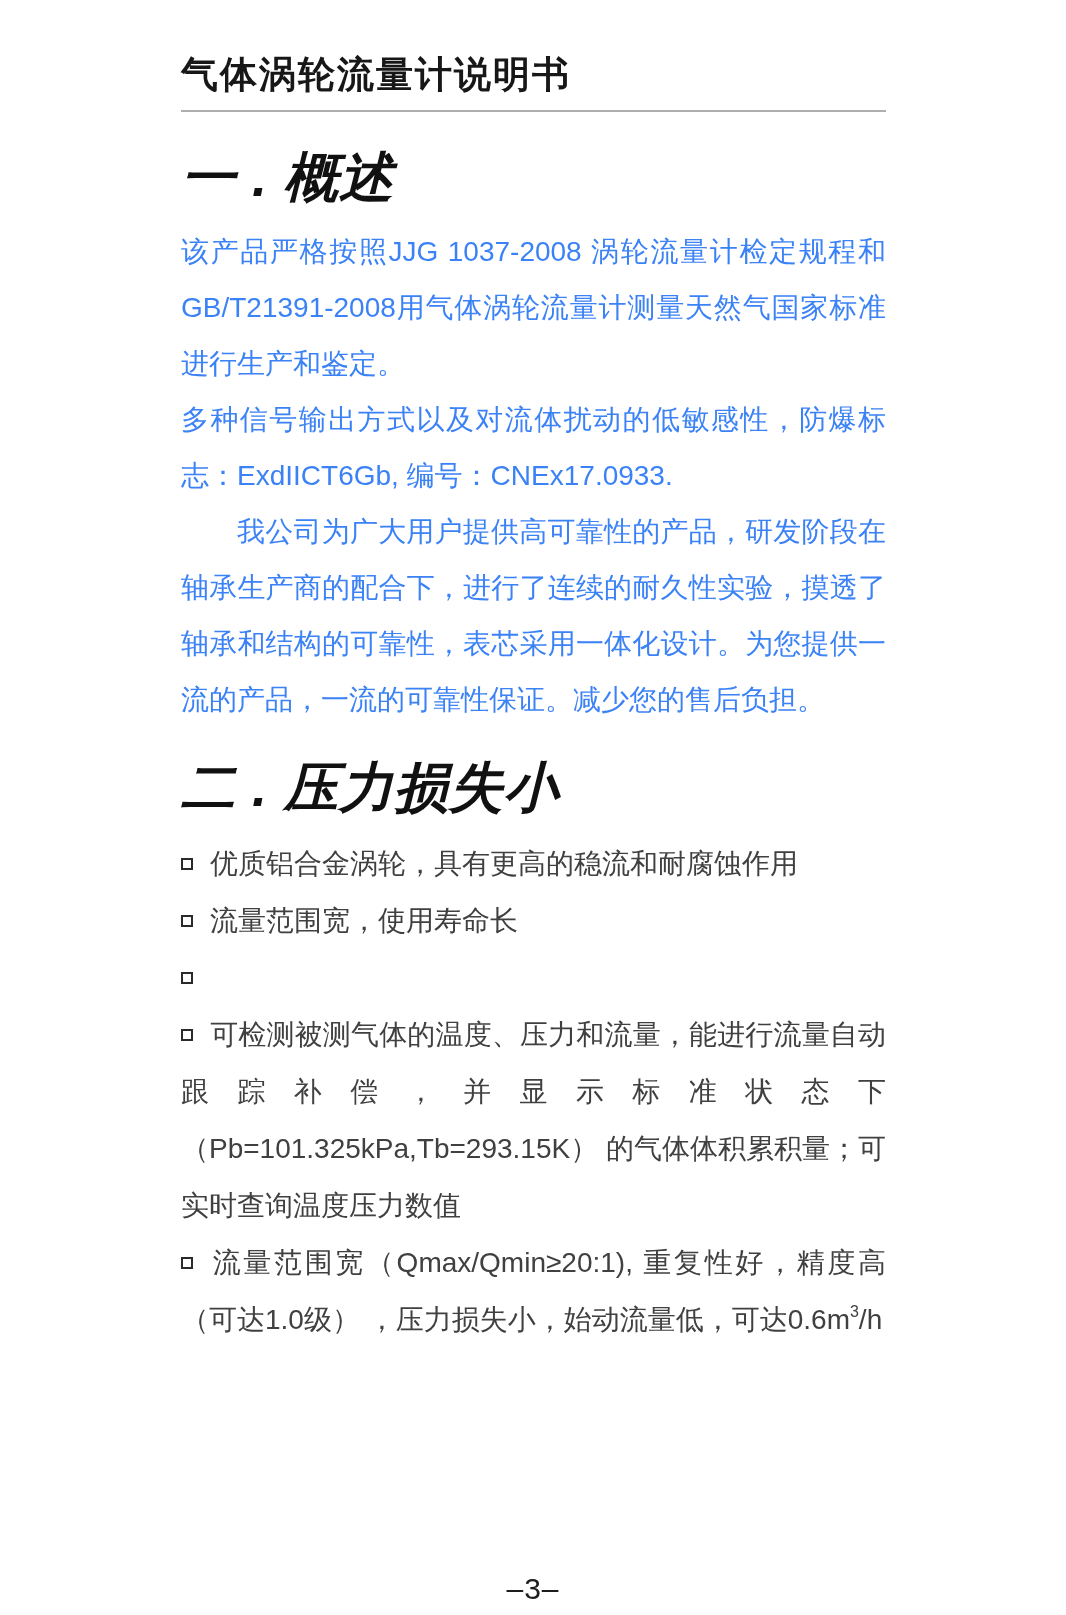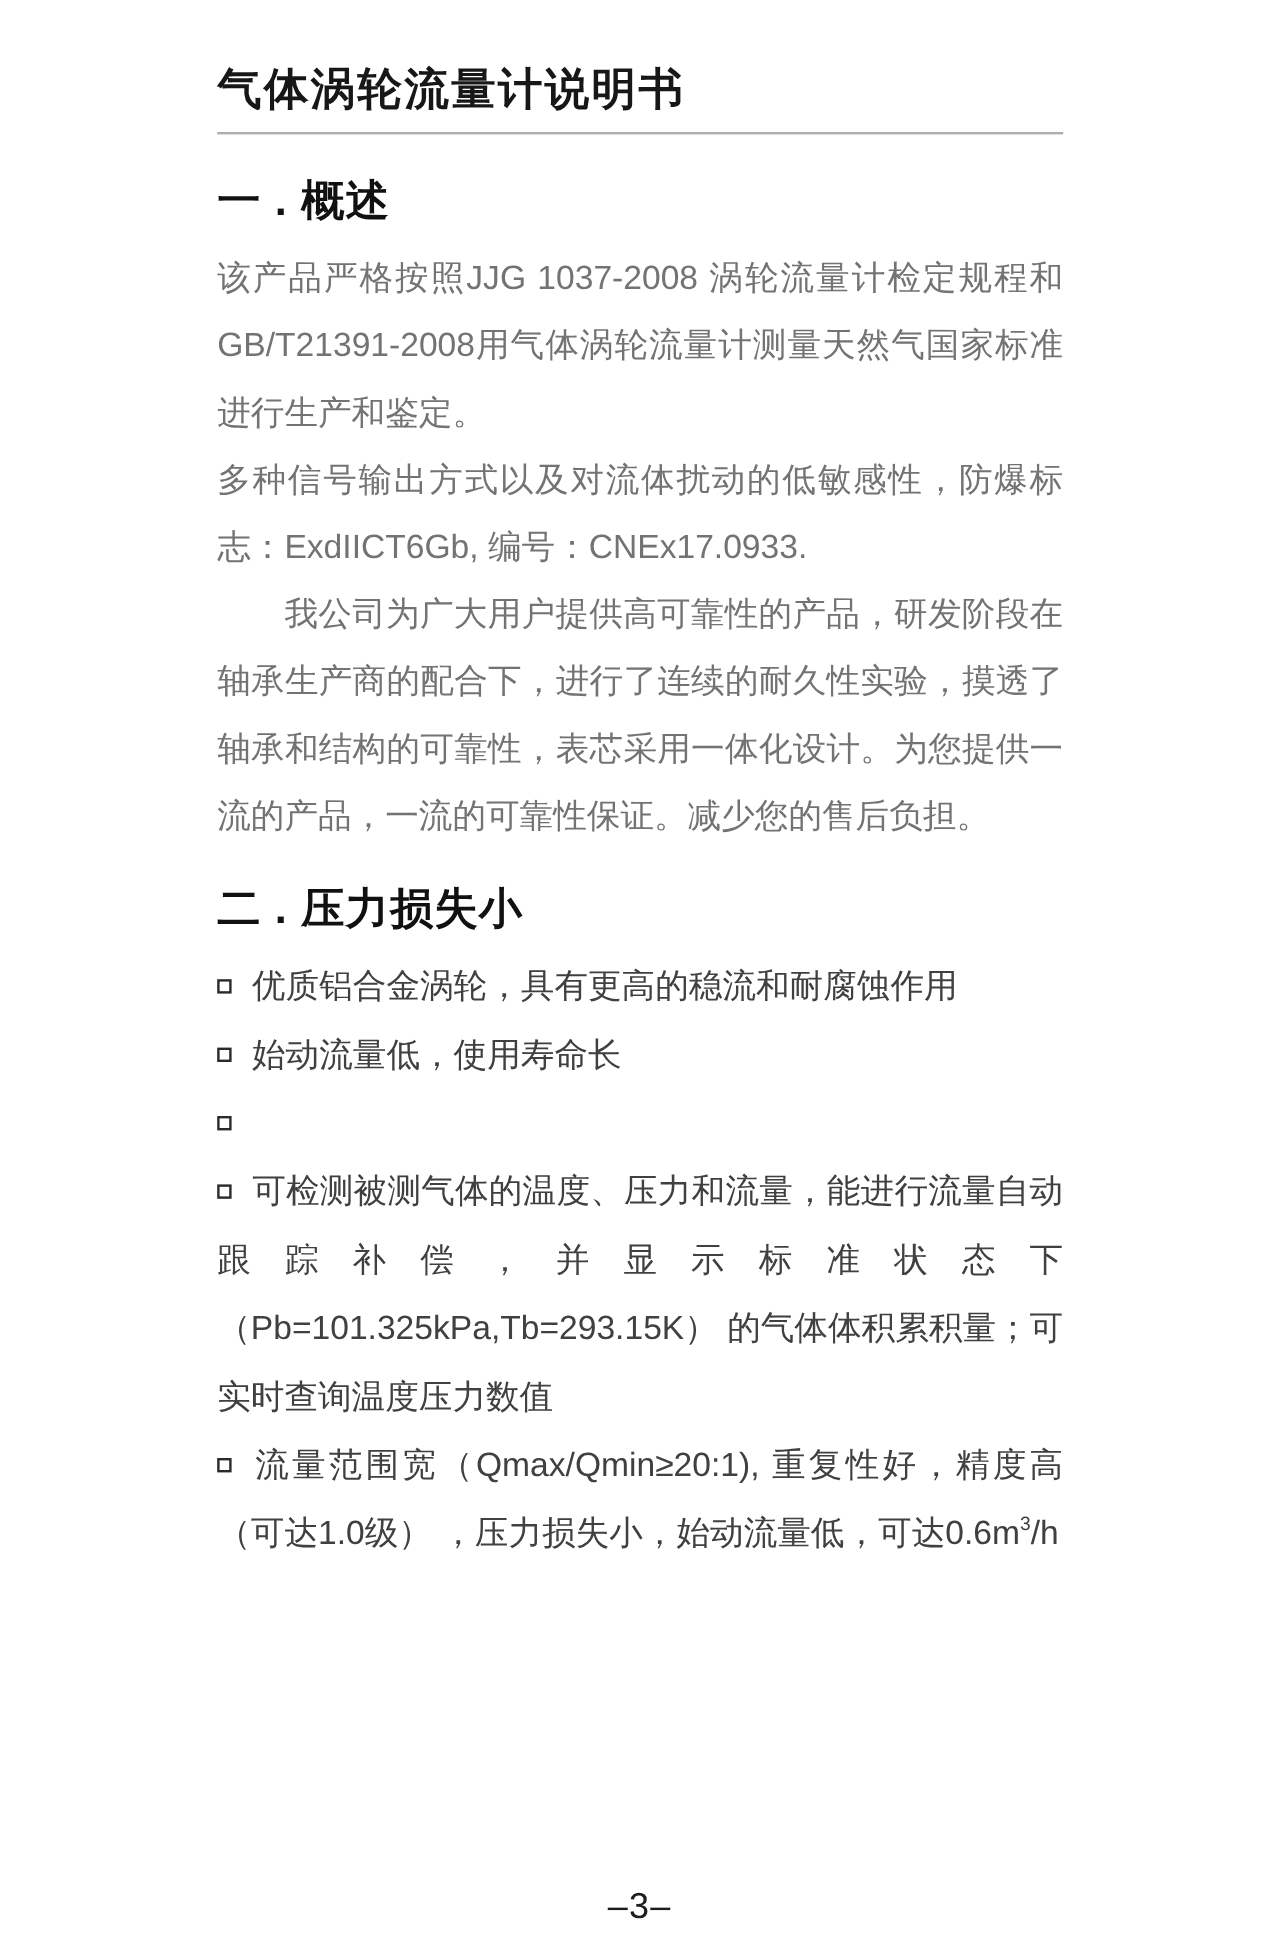--- a/index.html
+++ b/index.html
@@ -23,33 +23,34 @@
     color: #171717;
     line-height: 1.2;
   }
   .title-rule {
     height: 2px;
     background: #aeaeae;
     margin-top: 13px;
   }
   .sec-heading {
     margin: 34px 0 16px 0;
-    font-size: 36px;
+    font-size: 54px;
     font-weight: 900;
     letter-spacing: 1px;
     color: #111111;
     line-height: 1.15;
+    font-style: italic;
   }
   .sec-heading.second { margin-top: 28px; }
   .body-text p {
     margin: 0;
     font-size: 28px;
     line-height: 56px;
     text-align: justify;
-    color: #737373;
+    color: #3b82f6;
   }
   p.indent { text-indent: 2em; }
   .bullets p {
     margin: 0;
     font-size: 28px;
     line-height: 57px;
     text-align: justify;
     color: #404040;
   }
   .sq {
@@ -94,21 +95,21 @@
       <p>该产品严格按照JJG 1037-2008 涡轮流量计检定规程和GB/T21391-2008用气体涡轮流量计测量天然气国家标准进行生产和鉴定。</p>
       <p>多种信号输出方式以及对流体扰动的低敏感性，防爆标志：ExdIICT6Gb, 编号：CNEx17.0933.</p>
       <p class="indent">我公司为广大用户提供高可靠性的产品，研发阶段在轴承生产商的配合下，进行了连续的耐久性实验，摸透了轴承和结构的可靠性，表芯采用一体化设计。为您提供一流的产品，一流的可靠性保证。减少您的售后负担。</p>
     </div>
   </section>
 
   <section>
     <h2 class="sec-heading second">二 . 压力损失小</h2>
     <div class="bullets">
       <p><span class="sq"></span><span>优质铝合金涡轮，具有更高的稳流和耐腐蚀作用</span></p>
-      <p><span class="sq"></span><span>始动流量低，使用寿命长</span></p>
+      <p><span class="sq"></span><span>流量范围宽，使用寿命长</span></p>
       <p><span class="sq"></span></p>
       <p><span class="sq"></span><span>可检测被测气体的温度、压力和流量，能进行流量自动跟踪补偿，并显示标准状态下（Pb=101.325kPa,Tb=293.15K） 的气体体积累积量；可实时查询温度压力数值</span></p>
       <p><span class="sq"></span><span><span>流量范围宽（Qmax/Qmin≥20:1),  重复性好，精度高（可达1.0级） ，压力损失小，始动流量低，可达0.6m</span><sup>3</sup><span>/h</span></span></p>
     </div>
   </section>
 
   <footer class="page-footer">
     <span>–3–</span>
   </footer>
 

